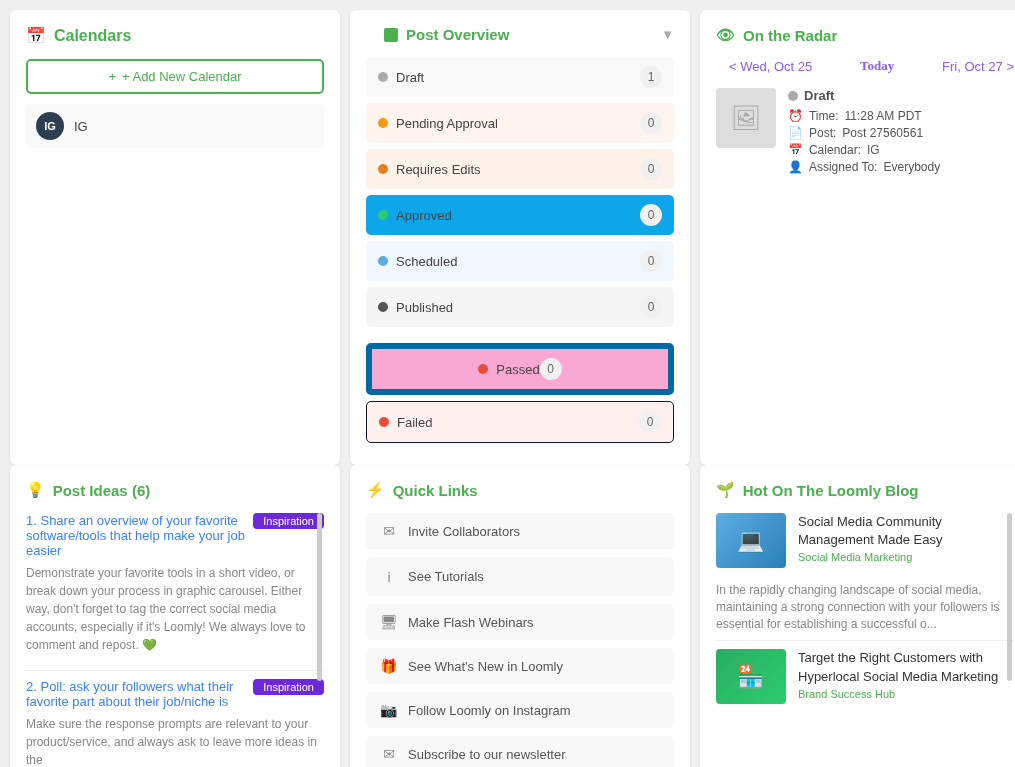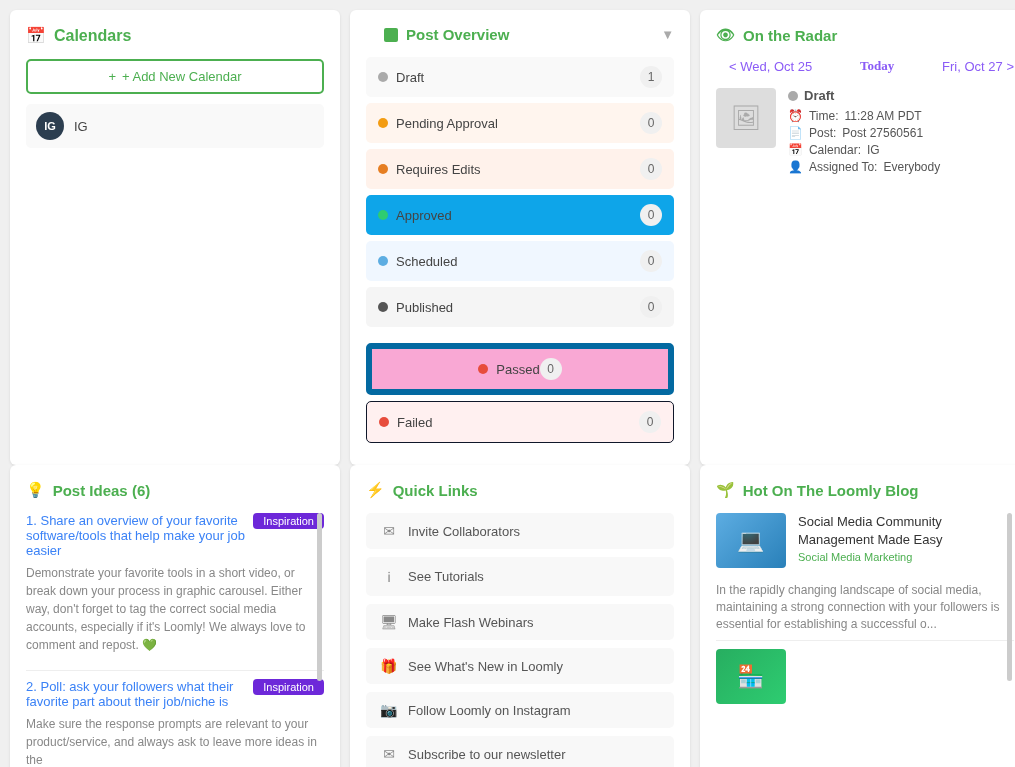--- a/index.html
+++ b/index.html
@@ -318,16 +318,20 @@
       <p class="blog-desc">In the rapidly changing landscape of social media, maintaining a strong connection with your followers is essential for establishing a successful o...</p>
 
       <hr class="divider">
 
       <div class="blog-item">
         <div class="blog-thumb">
           <div class="blog-thumb-img blog-thumb-img2">
             <span style="font-size:22px;">🏪</span>
           </div>
         </div>
+        <div class="blog-info">
+          <div class="blog-title">Target the Right Customers with Hyperlocal Social Media Marketing</div>
+          <div class="blog-category">Brand Success Hub</div>
+        </div>
       </div>
     </div>
   </div>
 </div>
 
 </body></html>

